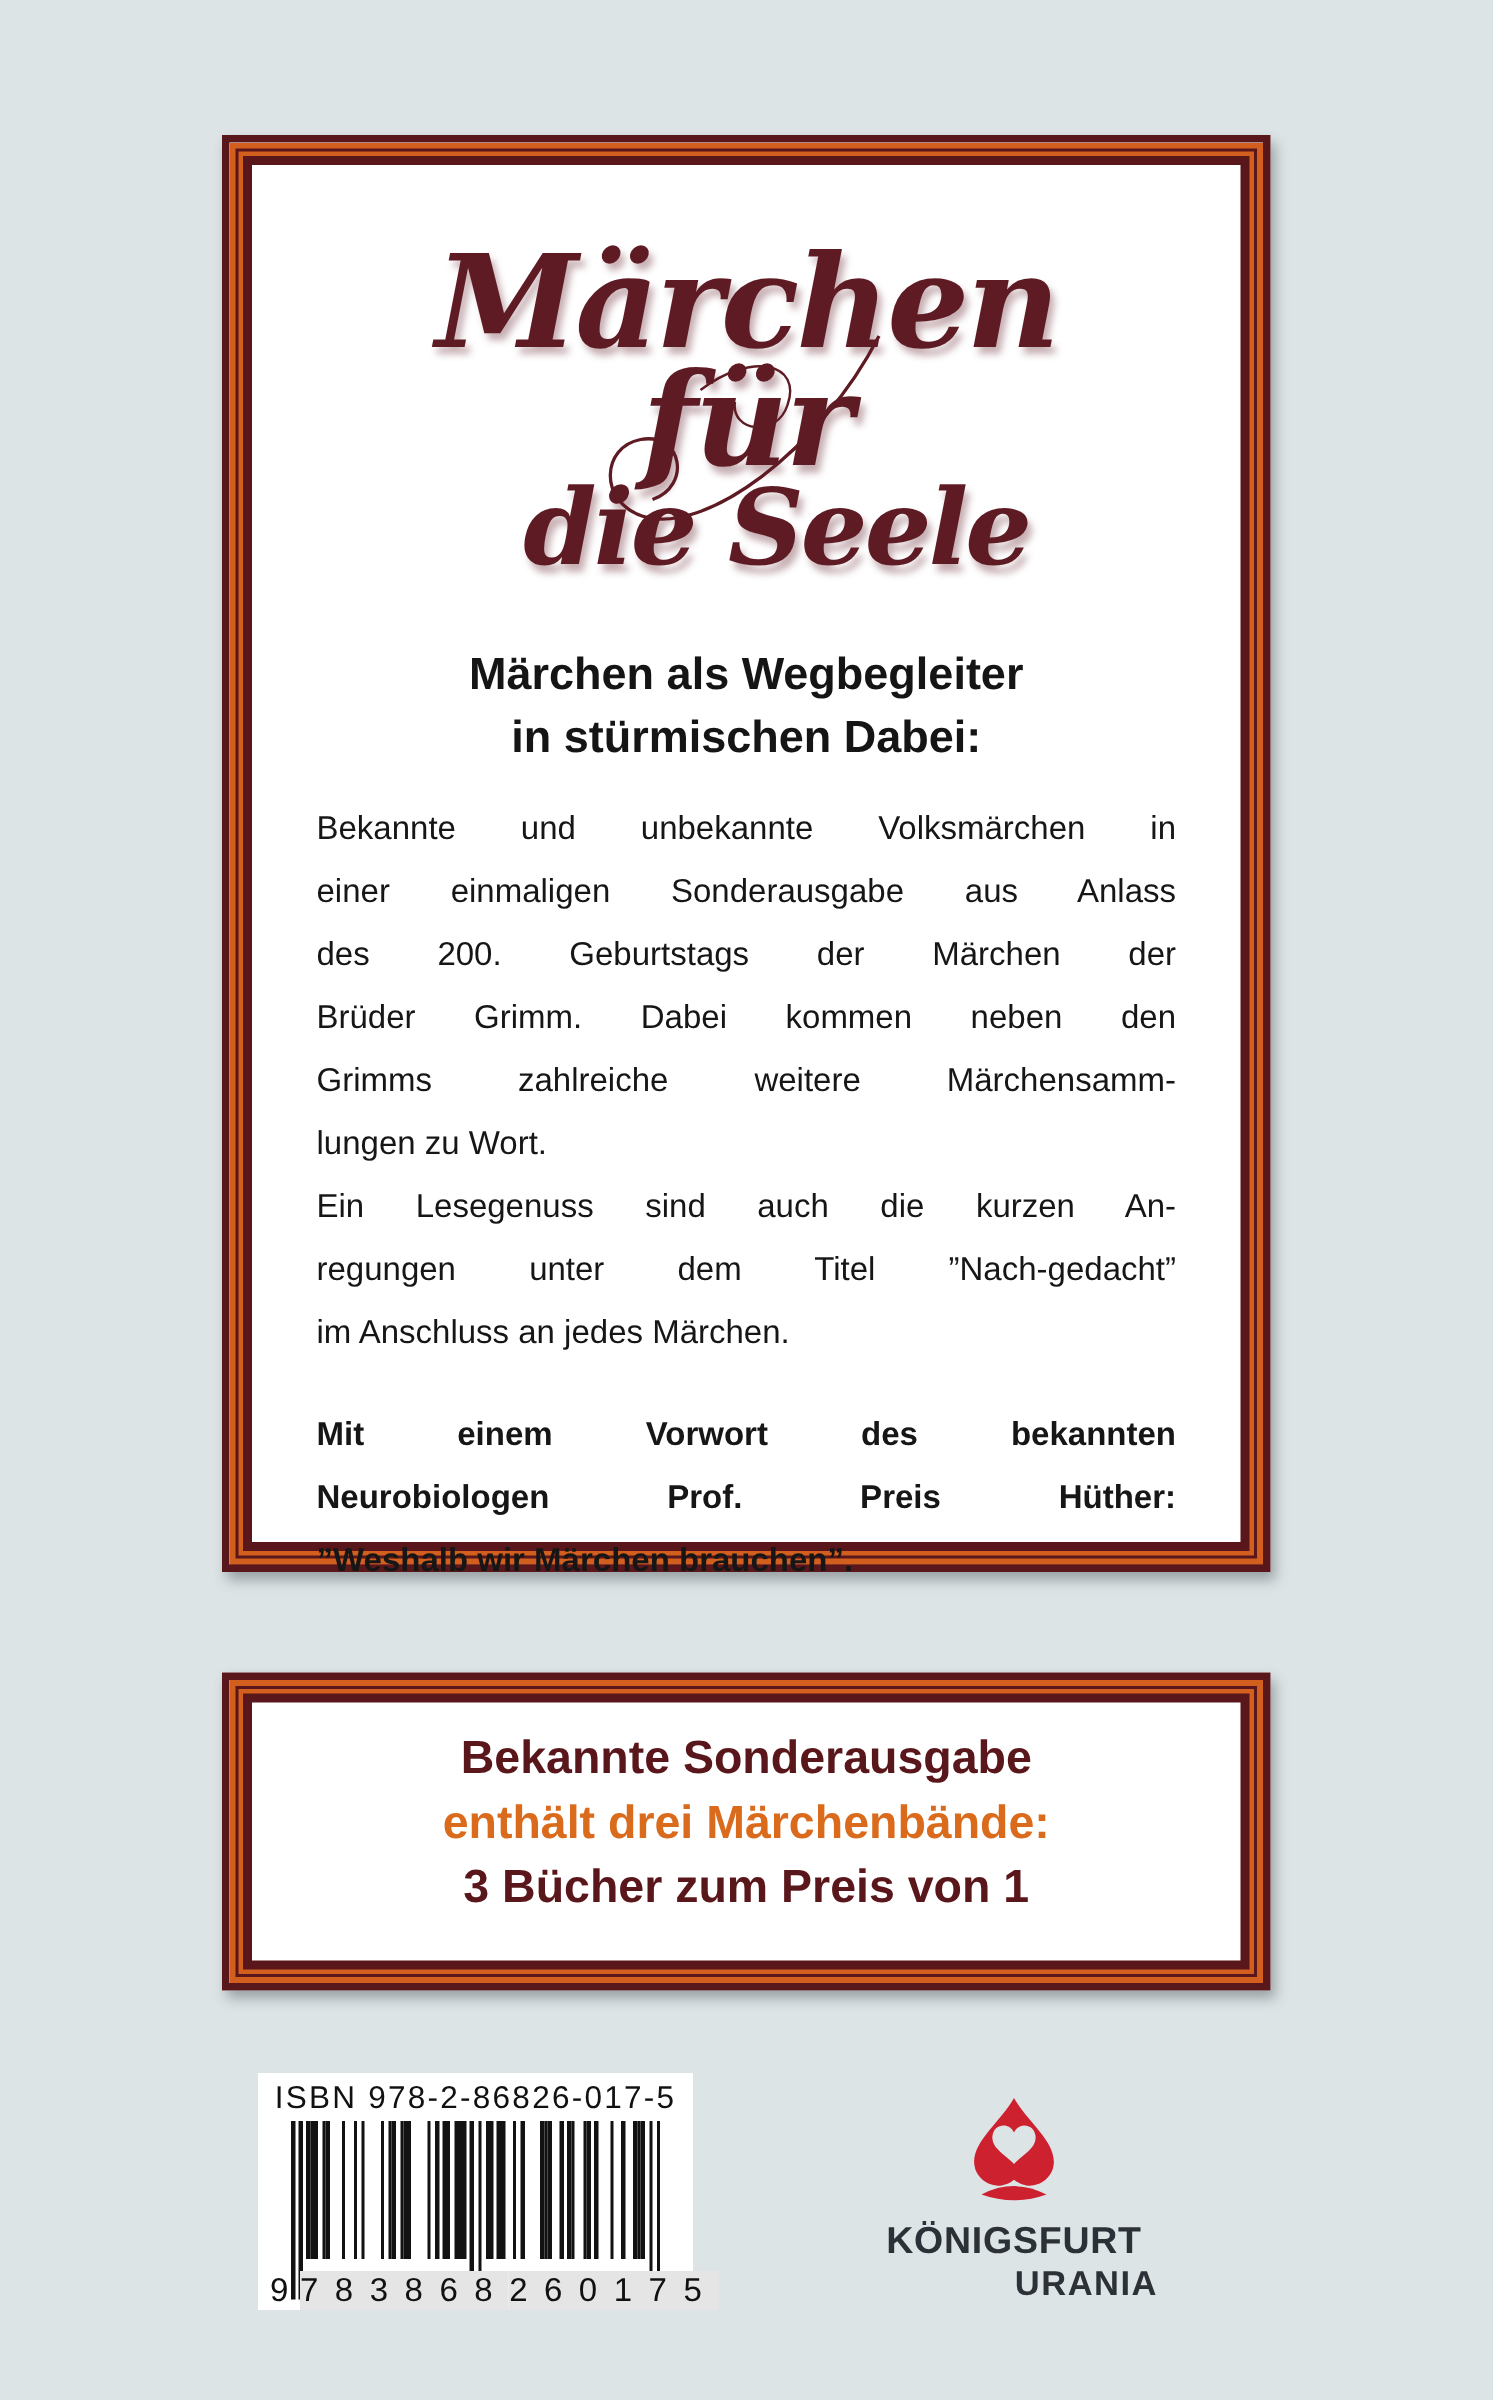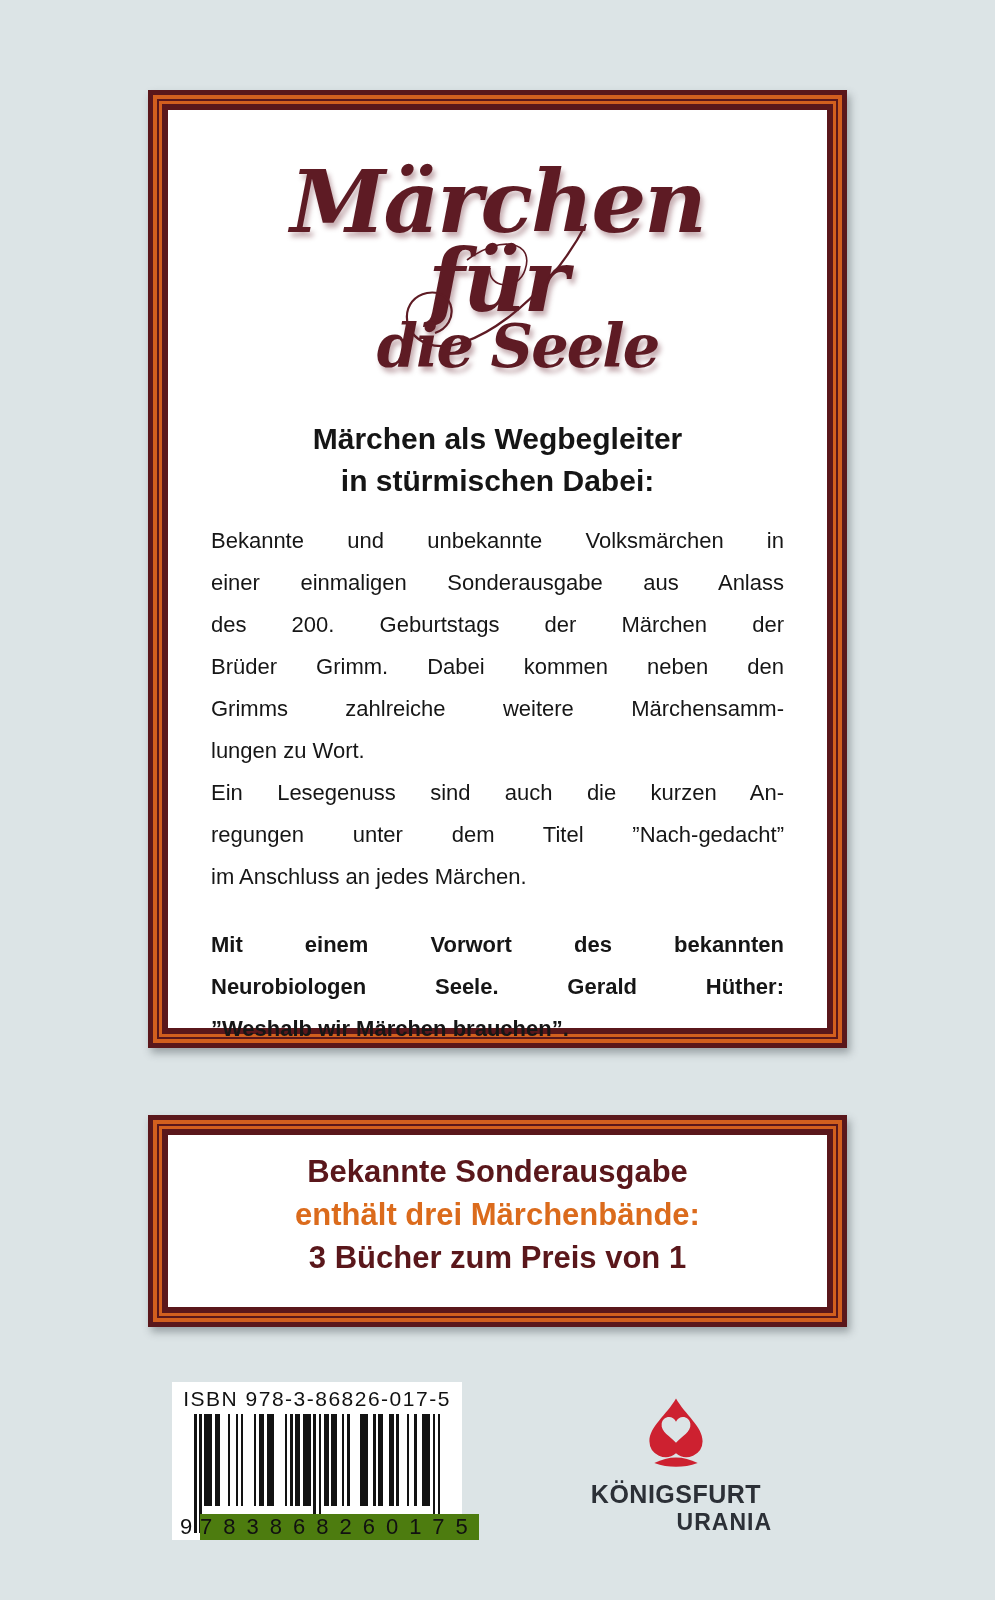--- a/index.html
+++ b/index.html
@@ -21,21 +21,21 @@
       3px 5px 8px rgba(70,80,85,.45);
   }
   .main-frame{left:148px;top:90px;width:699px;height:958px;padding:45px 58px 30px;}
   .promo-frame{left:148px;top:1115px;width:699px;height:212px;padding:30px 20px 0;text-align:center;}
 
   
   .title-block{position:relative;text-align:center;color:#5e1b24;
     font-family:"DejaVu Serif","Liberation Serif",serif;font-style:italic;font-weight:700;
     line-height:.92;margin-top:22px;}
   .title-line1{font-size:86px;letter-spacing:-2px;text-shadow:3px 5px 5px rgba(94,27,36,.35);}
-  .title-line2{font-size:59px;letter-spacing:-2px;margin-left:40px;text-shadow:3px 5px 5px rgba(94,27,36,.35);}
+  .title-line2{font-size:70px;letter-spacing:-2px;margin-left:40px;text-shadow:3px 5px 5px rgba(94,27,36,.35);}
   .flourish{position:absolute;left:160px;top:58px;pointer-events:none;}
 
   
   .subtitle{margin-top:44px;text-align:center;font-weight:700;font-size:30px;line-height:42px;color:#151515;}
 
   
   .body-text{margin-top:18px;color:#161616;font-size:22px;line-height:42px;}
   .para{margin:0;}
   .para.bold{font-weight:700;margin-top:26px;}
   .para .line{text-align:justify;text-align-last:justify;-moz-text-align-last:justify;white-space:normal;}
@@ -51,21 +51,21 @@
   .isbn-label{margin-top:5px;text-align:center;font-size:21px;letter-spacing:1.5px;color:#111;}
   .bc-wrap{position:relative;margin:3px 22px 0;height:124px;}
   .bc-bars{display:flex;align-items:flex-start;height:124px;}
   .bc-bars > div{flex:1 1 0;}
   .bc-bar{background:#121212;height:74%;}
   .bc-bar.bc-guard{height:96%;}
   .bc-space{background:transparent;}
   .bc-digits{position:absolute;left:-14px;right:-6px;bottom:-2px;display:flex;
     font-size:22px;color:#111;}
   .bc-digit-first{flex:0 0 20px;}
-  .bc-digit-group{flex:1 1 0;text-align:center;letter-spacing:11px;background:#4d7c0f;}
+  .bc-digit-group{flex:1 1 0;text-align:center;letter-spacing:11px;background:#e5e5e5;}
 
   
   .publisher{position:absolute;left:580px;top:1396px;width:192px;text-align:center;}
   .publisher svg{display:block;margin:0 auto;}
   .pub-name1{margin-top:6px;font-size:25px;font-weight:700;letter-spacing:.5px;color:#2c3037;}
   .pub-name2{font-size:23px;font-weight:700;letter-spacing:1px;color:#2c3037;text-align:right;}
 </style>
 </head>
 <body>
 
@@ -94,34 +94,34 @@
         <div class="line">Grimms zahlreiche weitere Märchensamm-</div>
         <div class="line last">lungen zu Wort.</div>
       </div>
       <div class="para">
         <div class="line">Ein Lesegenuss sind auch die kurzen An-</div>
         <div class="line">regungen unter dem Titel ”Nach-gedacht”</div>
         <div class="line last">im Anschluss an jedes Märchen.</div>
       </div>
       <div class="para bold">
         <div class="line">Mit einem Vorwort des bekannten</div>
-        <div class="line">Neurobiologen Seele. Gerald Hüther:</div>
+        <div class="line">Neurobiologen Prof. Preis Hüther:</div>
         <div class="line last">”Weshalb wir Märchen brauchen”.</div>
       </div>
     </div>
 </div>
 
 <div class="frame promo-frame">
   <div class="promo-line promo-maroon">Bekannte Sonderausgabe</div>
   <div class="promo-line promo-orange">enthält drei Märchenbände:</div>
   <div class="promo-line promo-maroon">3 Bücher zum Preis von 1</div>
 </div>
 
 <div class="barcode-box">
-  <div class="isbn-label">ISBN 978-3-86826-017-5</div>
+  <div class="isbn-label">ISBN 978-2-86826-017-5</div>
   <div class="bc-wrap">
     <div class="bc-bars">
         <div class="bc-bar bc-guard"></div>
         <div class="bc-space"></div>
         <div class="bc-bar bc-guard"></div>
         <div class="bc-space"></div>
         <div class="bc-bar"></div>
         <div class="bc-bar"></div>
         <div class="bc-bar"></div>
         <div class="bc-space"></div>

